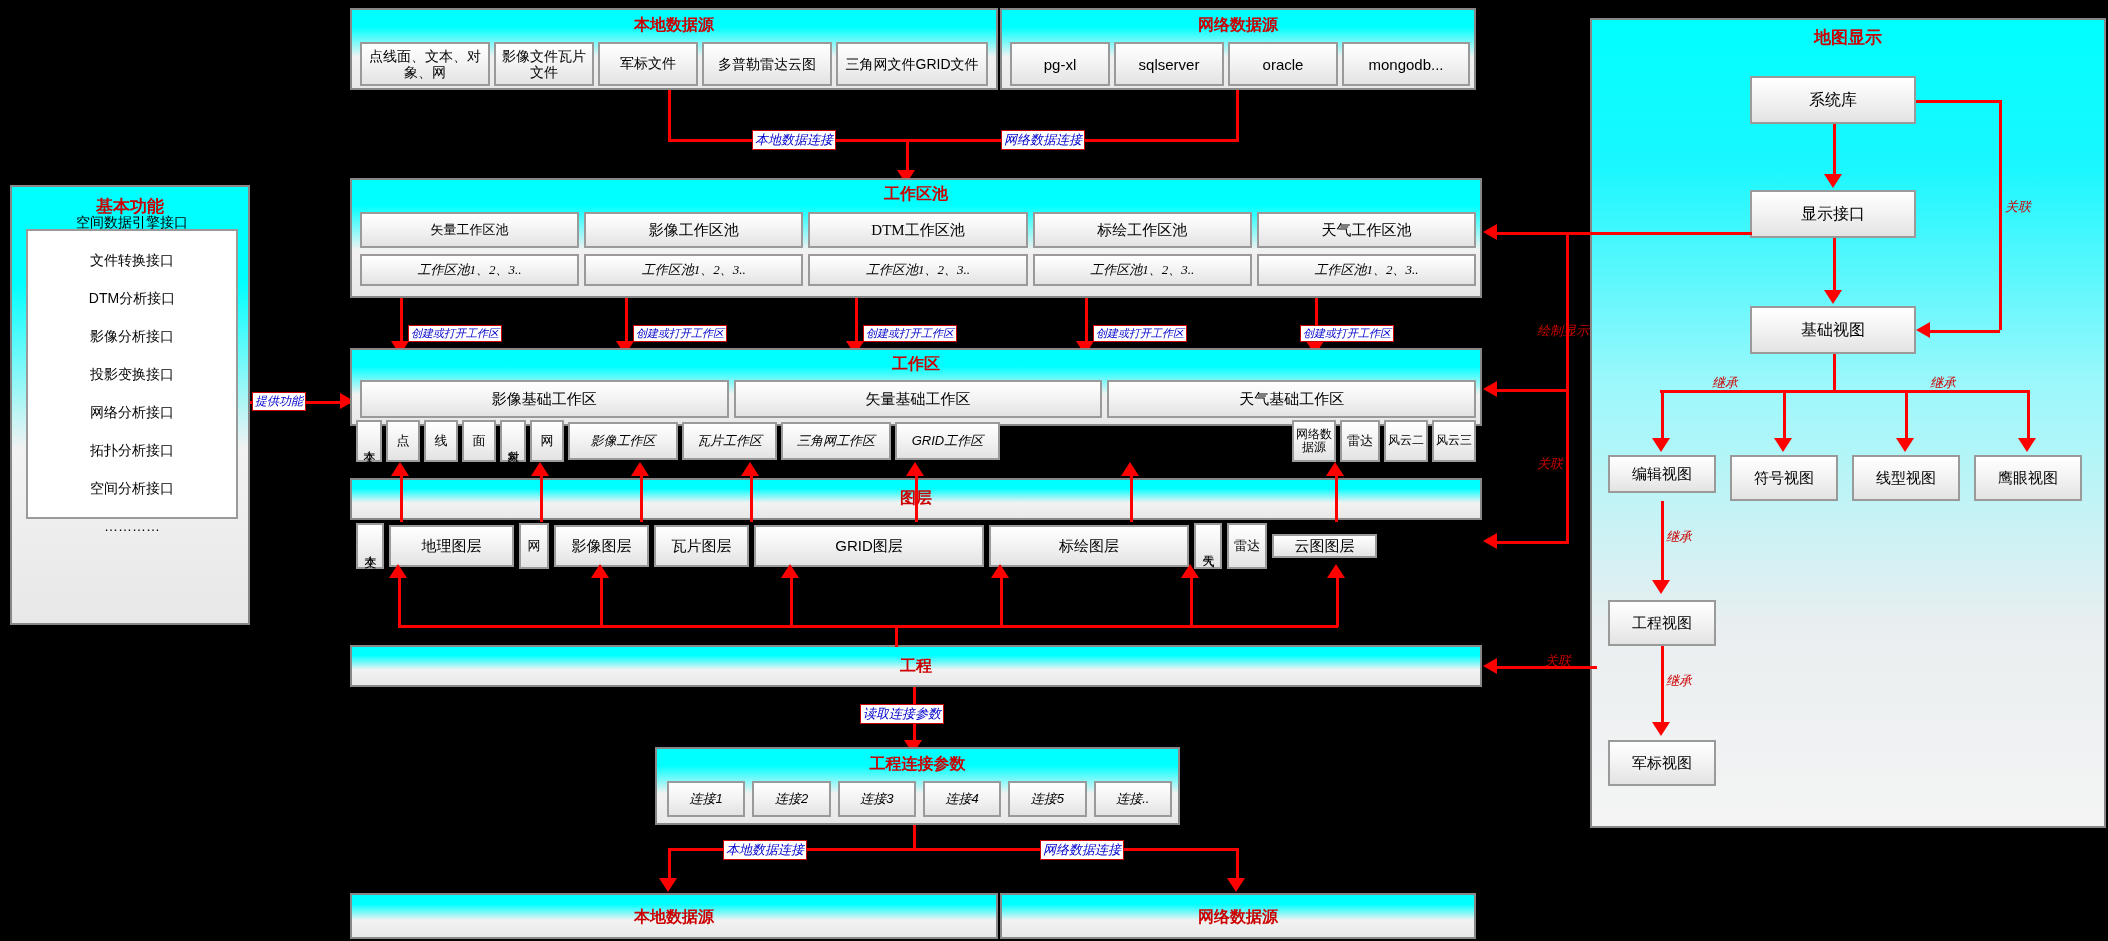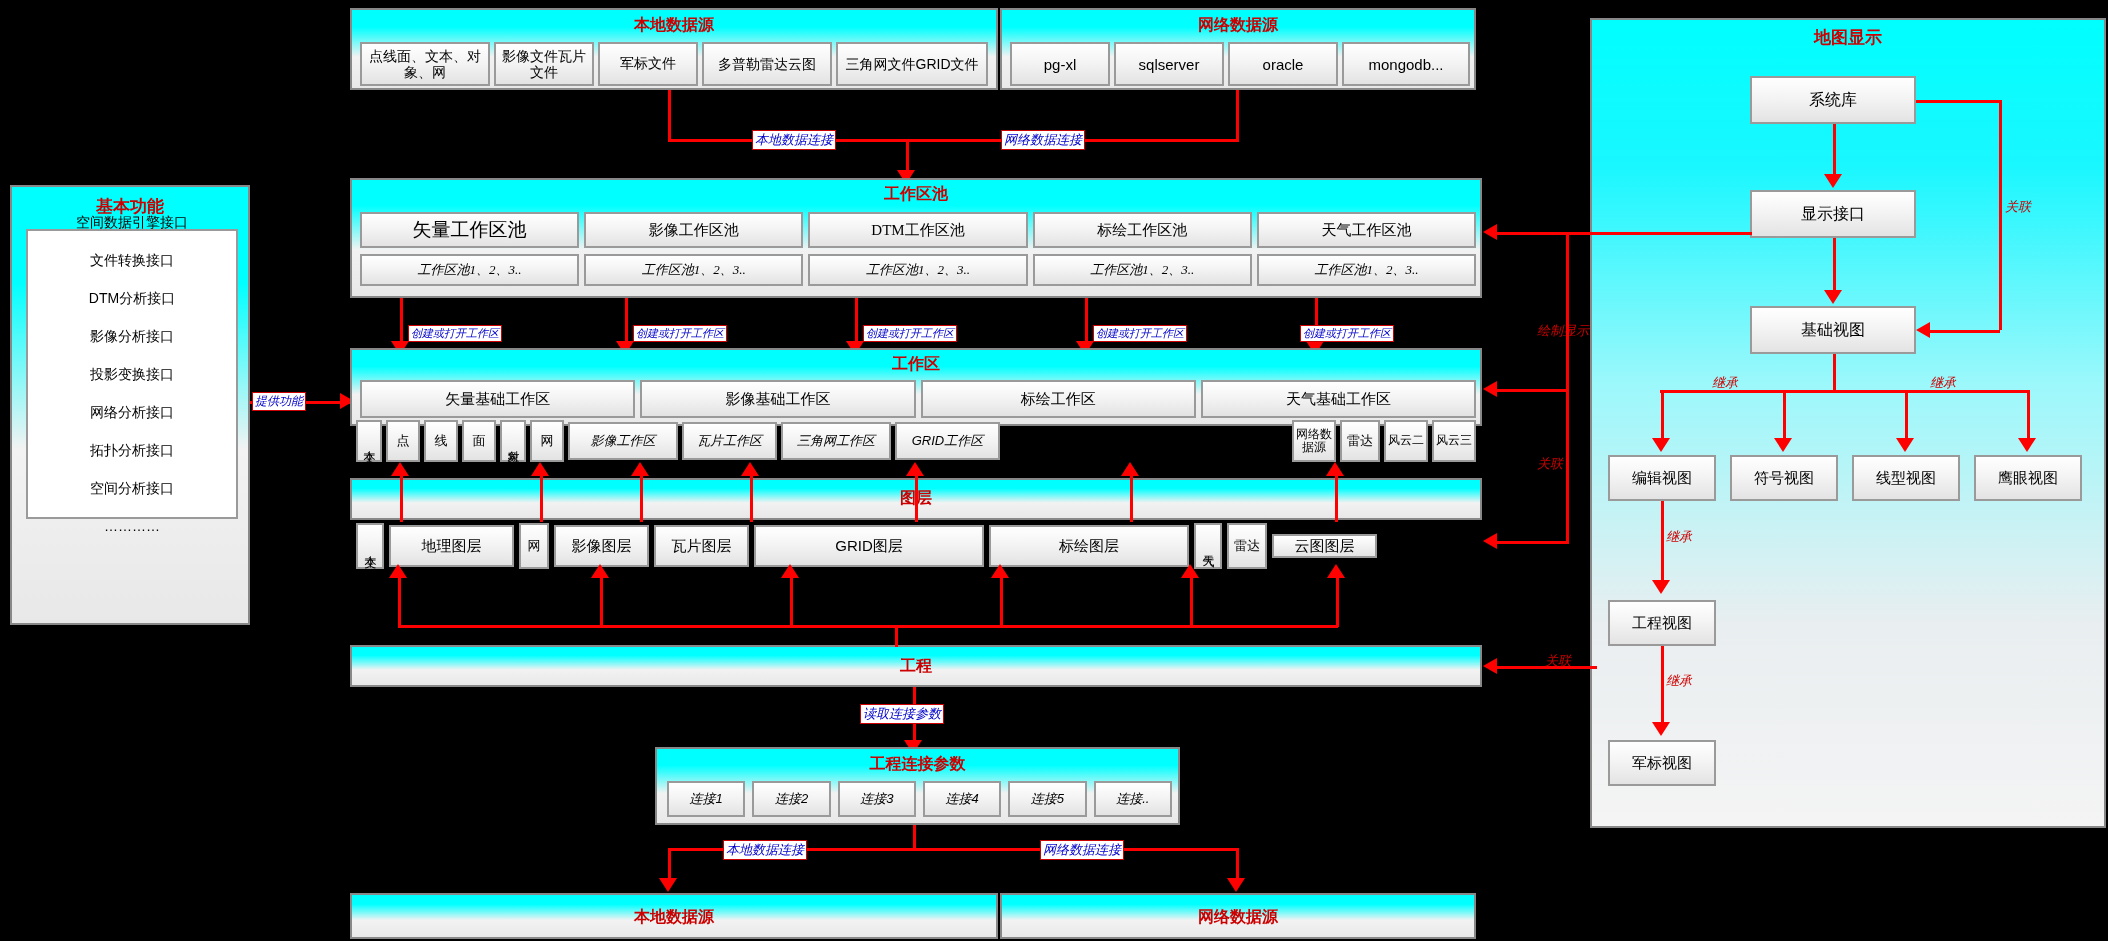--- a/index.html
+++ b/index.html
@@ -65,21 +65,21 @@
     <div>…………</div>
   </div>
 </div>
 <div class="abs hline" style="left:250px;top:401px;width:100px;"></div>
 <div class="abs" style="left:340px;top:393px;width:0;height:0;border-top:8px solid transparent;border-bottom:8px solid transparent;border-left:14px solid #ff0000;"></div>
 <div class="abs lbl" style="left:252px;top:392px;font-size:12px;">提供功能</div>
 
 <div class="abs panel" style="left:350px;top:178px;width:1132px;height:120px;font-family:Liberation Serif, serif;">
   <div class="panel-title abs" style="left:0;top:4px;width:100%;font-size:16px;">工作区池</div>
   <div class="abs" style="left:8px;top:32px;width:1116px;height:36px;display:flex;gap:5px;">
-    <div class="cell" style="flex:1;font-size:19px;">矢量工作区池</div>
+    <div class="cell" style="flex:1;font-size:13px;">矢量工作区池</div>
     <div class="cell" style="flex:1;font-size:15px;">影像工作区池</div>
     <div class="cell" style="flex:1;font-size:15px;">DTM工作区池</div>
     <div class="cell" style="flex:1;font-size:15px;">标绘工作区池</div>
     <div class="cell" style="flex:1;font-size:15px;">天气工作区池</div>
   </div>
   <div class="abs" style="left:8px;top:74px;width:1116px;height:32px;display:flex;gap:5px;border-radius:12px;">
     <div class="cell ital" style="flex:1;font-size:13px;">工作区池1、2、3..</div>
     <div class="cell ital" style="flex:1;font-size:13px;">工作区池1、2、3..</div>
     <div class="cell ital" style="flex:1;font-size:13px;">工作区池1、2、3..</div>
     <div class="cell ital" style="flex:1;font-size:13px;">工作区池1、2、3..</div>
@@ -104,23 +104,22 @@
 <div class="abs lbl" style="left:1093px;top:325px;font-size:11px;">创建或打开工作区</div>
 
 <div class="abs vline" style="left:1315px;top:298px;height:50px;"></div>
 <div class="abs" style="left:1306px;top:341px;width:0;height:0;border-left:9px solid transparent;border-right:9px solid transparent;border-top:14px solid #ff0000;"></div>
 <div class="abs lbl" style="left:1300px;top:325px;font-size:11px;">创建或打开工作区</div>
 
 <div class="abs blacksec" style="left:350px;top:348px;width:1132px;height:122px;"></div>
 <div class="abs panel" style="left:350px;top:348px;width:1132px;height:78px;">
   <div class="panel-title abs" style="left:0;top:4px;width:100%;font-size:16px;">工作区</div>
   <div class="abs" style="left:8px;top:30px;width:1116px;height:38px;display:flex;gap:5px;">
+    <div class="cell" style="flex:1;font-size:15px;">影像基础工作区</div>
     <div class="cell" style="flex:1;font-size:15px;">矢量基础工作区</div>
-    <div class="cell" style="flex:1;font-size:15px;">影像基础工作区</div>
-    <div class="cell" style="flex:1;font-size:15px;">标绘工作区</div>
     <div class="cell" style="flex:1;font-size:15px;">天气基础工作区</div>
   </div>
 </div>
 <div class="abs" style="left:356px;top:418px;width:1120px;height:46px;display:flex;gap:4px;align-items:center;">
   <div class="cell" style="width:26px;height:42px;font-size:12px;writing-mode:vertical-rl;">文本</div>
   <div class="cell" style="width:34px;height:42px;font-size:13px;">点</div>
   <div class="cell" style="width:34px;height:42px;font-size:13px;">线</div>
   <div class="cell" style="width:34px;height:42px;font-size:13px;">面</div>
   <div class="cell" style="width:26px;height:42px;font-size:12px;writing-mode:vertical-rl;">对象</div>
   <div class="cell" style="width:34px;height:42px;font-size:13px;">网</div>
@@ -219,21 +218,21 @@
   <div class="panel-title abs" style="left:0;top:12px;width:100%;font-size:16px;">网络数据源</div>
 </div>
 
 <div class="abs" style="left:1590px;top:18px;width:516px;height:810px;border:2px solid #888;background:linear-gradient(to bottom,#00ffff 0%,#19f7ff 18%,#9bf8fb 45%,#e9eef0 75%,#f4f4f4 100%);"></div>
 <div class="abs" style="left:1590px;top:26px;width:516px;text-align:center;color:#cc0000;font-weight:bold;font-size:17px;">地图显示</div>
 
 <div class="abs cell" style="left:1750px;top:76px;width:166px;height:48px;font-size:16px;">系统库</div>
 <div class="abs cell" style="left:1750px;top:190px;width:166px;height:48px;font-size:16px;">显示接口</div>
 <div class="abs cell" style="left:1750px;top:306px;width:166px;height:48px;font-size:16px;">基础视图</div>
 
-<div class="abs cell" style="left:1608px;top:455px;width:108px;height:46px;font-size:15px;">编辑视图</div>
+<div class="abs cell" style="left:1608px;top:455px;width:108px;height:38px;font-size:15px;">编辑视图</div>
 <div class="abs cell" style="left:1730px;top:455px;width:108px;height:46px;font-size:15px;">符号视图</div>
 <div class="abs cell" style="left:1852px;top:455px;width:108px;height:46px;font-size:15px;">线型视图</div>
 <div class="abs cell" style="left:1974px;top:455px;width:108px;height:46px;font-size:15px;">鹰眼视图</div>
 
 <div class="abs cell" style="left:1608px;top:600px;width:108px;height:46px;font-size:15px;">工程视图</div>
 <div class="abs cell" style="left:1608px;top:740px;width:108px;height:46px;font-size:15px;">军标视图</div>
 
 <div class="abs vline" style="left:1833px;top:124px;height:52px;"></div>
 <div class="abs" style="left:1824px;top:174px;width:0;height:0;border-left:9px solid transparent;border-right:9px solid transparent;border-top:14px solid #ff0000;"></div>
 <div class="abs vline" style="left:1833px;top:238px;height:54px;"></div>

